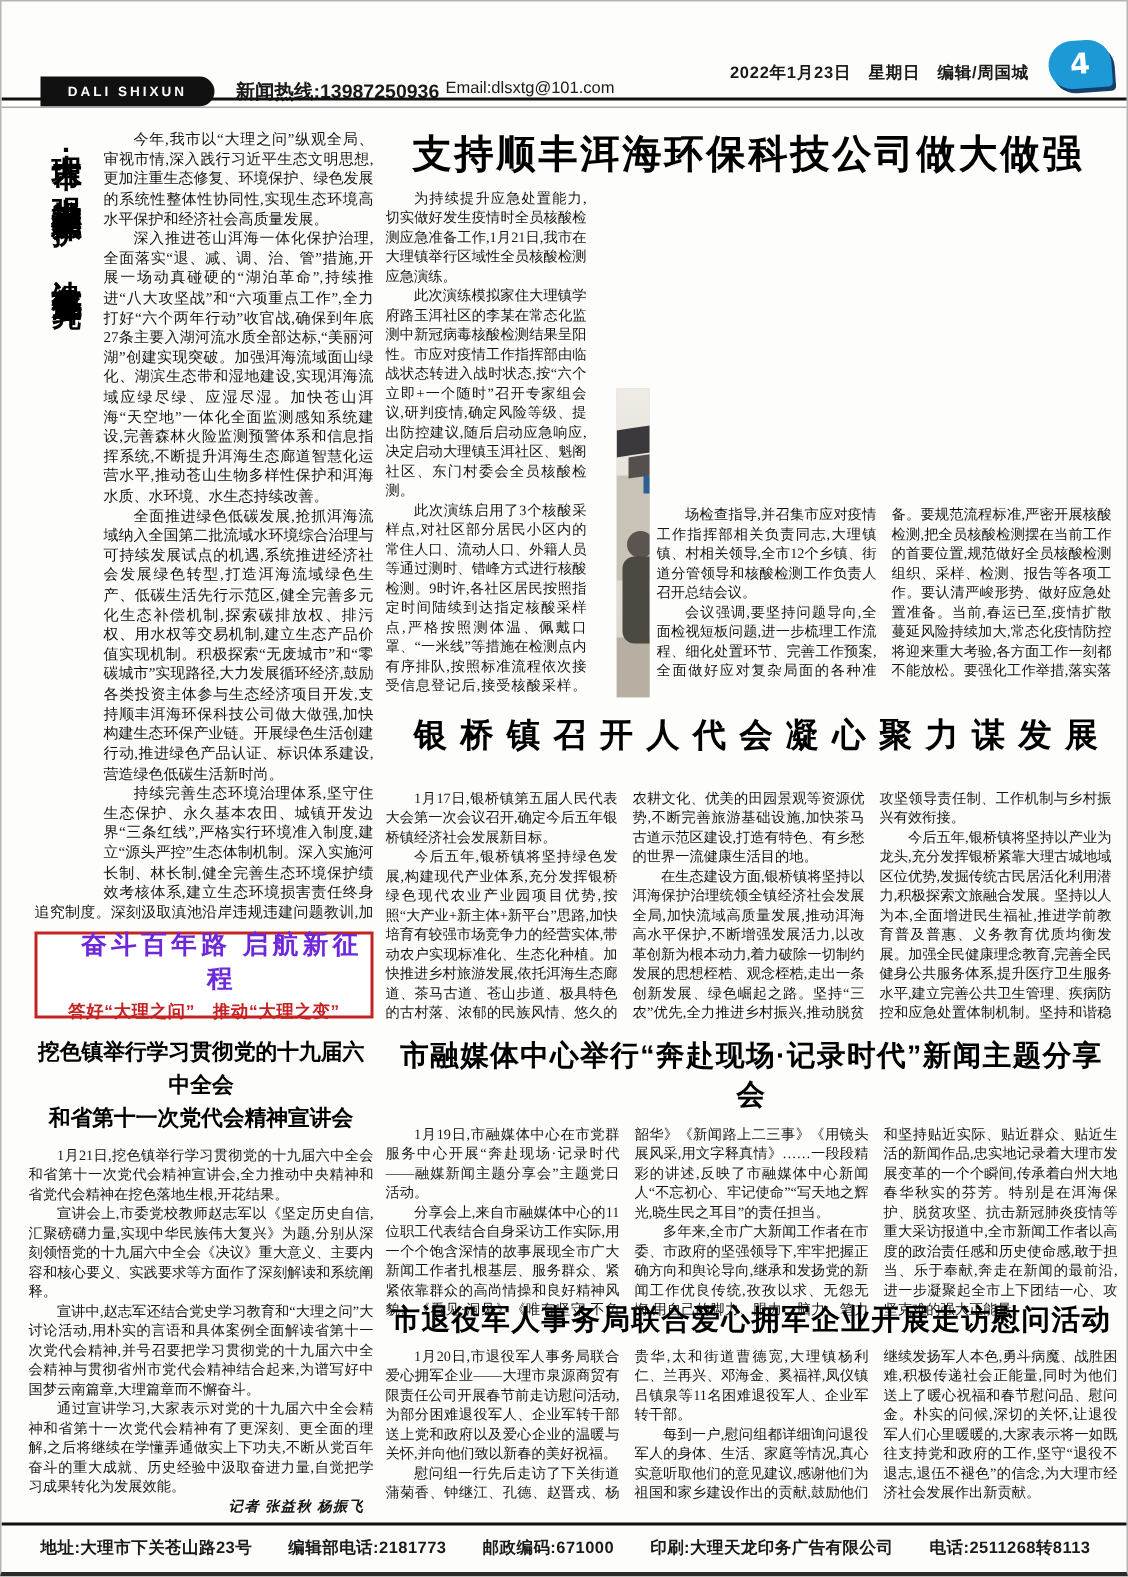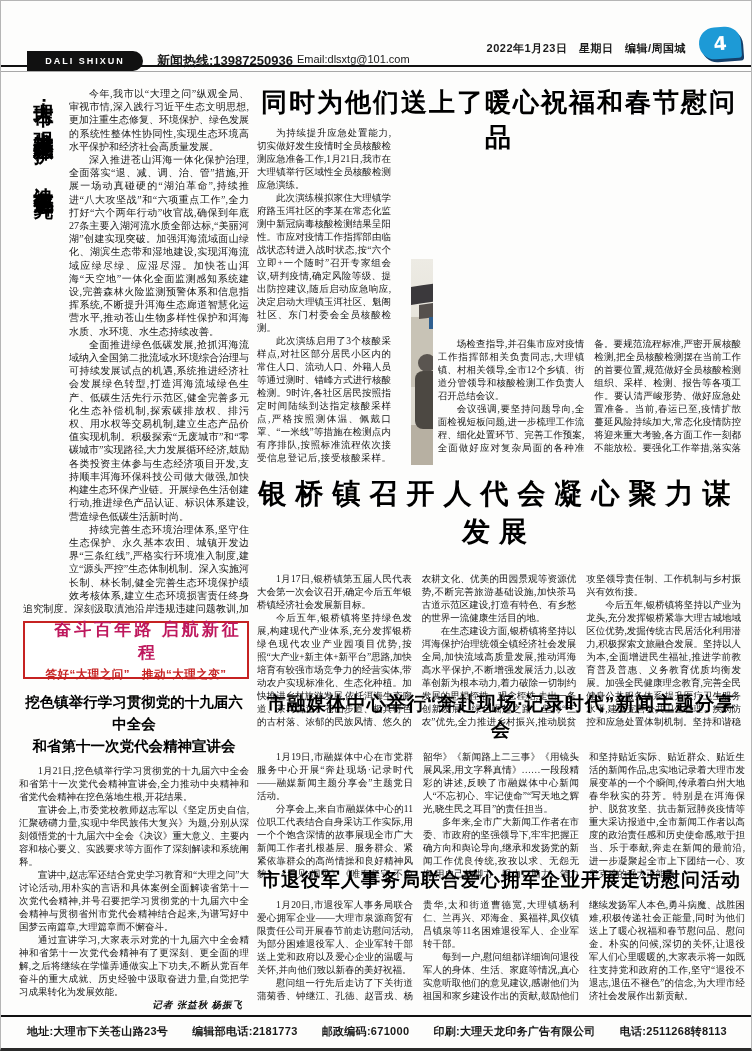--- a/index.html
+++ b/index.html
@@ -38,27 +38,27 @@
   
   .left-art{left:22px;top:86px;width:226px;height:528px;overflow:hidden;}
   .vhead-float{float:left;width:46px;height:506px;}
   .vhead{writing-mode:vertical-rl;text-orientation:upright;height:502px;width:42px;
          font-family:"Liberation Sans",sans-serif;font-weight:900;font-size:20px;
          letter-spacing:1.5px;color:#000;line-height:42px;}
   
   .banner{left:22px;top:620px;width:226px;height:58px;border:2px solid #c62222;
           box-sizing:border-box;background:#fff;display:flex;flex-direction:column;
           justify-content:center;gap:3px;}
-  .banner-l1{color:#be185d;font-weight:900;font-size:17px;letter-spacing:3px;text-align:center;margin-left:24px;}
+  .banner-l1{color:#6d28d9;font-weight:900;font-size:17px;letter-spacing:3px;text-align:center;margin-left:24px;}
   .banner-l2{color:#c62222;font-weight:700;font-size:11.5px;text-align:center;letter-spacing:0.5px;}
   
   .h-main{left:256px;top:84px;width:484px;font-family:"Liberation Serif",serif;font-weight:900;
           font-size:26px;letter-spacing:2px;text-align:center;color:#000;}
-  .h-yinqiao{font-family:"Liberation Serif",serif;font-weight:900;font-size:28px;
-             letter-spacing:9px;text-align:center;color:#000;}
+  .h-yinqiao{font-family:"Liberation Serif",serif;font-weight:900;font-size:22px;
+             letter-spacing:9px;text-align:right;color:#000;}
   .h-wase{font-family:"Liberation Serif",serif;font-weight:900;font-size:14.5px;
           line-height:22px;text-align:center;color:#000;}
   .h-sans{font-family:"Liberation Sans",sans-serif;font-weight:900;font-size:19px;
           letter-spacing:1px;text-align:center;color:#000;}
   
   .main-body{left:256px;top:126px;width:484px;height:338px;display:flex;gap:20px;}
   .main-col1{width:146px;height:338px;overflow:hidden;}
   .main-right{width:330px;display:flex;flex-direction:row;gap:5px;align-items:flex-end;}
   .photo{width:330px;height:206px;background:#d8d4ca;overflow:hidden;}
   .main-rest{height:127px;}
@@ -98,21 +98,21 @@
     <p>全面推进绿色低碳发展,抢抓洱海流域纳入全国第二批流域水环境综合治理与可持续发展试点的机遇,系统推进经济社会发展绿色转型,打造洱海流域绿色生产、低碳生活先行示范区,健全完善多元化生态补偿机制,探索碳排放权、排污权、用水权等交易机制,建立生态产品价值实现机制。积极探索“无废城市”和“零碳城市”实现路径,大力发展循环经济,鼓励各类投资主体参与生态经济项目开发,支持顺丰洱海环保科技公司做大做强,加快构建生态环保产业链。开展绿色生活创建行动,推进绿色产品认证、标识体系建设,营造绿色低碳生活新时尚。</p>
     <p>持续完善生态环境治理体系,坚守住生态保护、永久基本农田、城镇开发边界“三条红线”,严格实行环境准入制度,建立“源头严控”生态体制机制。深入实施河长制、林长制,健全完善生态环境保护绩效考核体系,建立生态环境损害责任终身追究制度。深刻汲取滇池沿岸违规违建问题教训,加强系统治理和全过程监管,对生态环境违法犯罪行为严惩不贷,大力建设智慧环保,提升生态环境监管执法效能,建立完善现代化生态环境监测体系,提升生态环境治理现代化水平。</p>
 
   </div>
 
   <div class="abs banner">
     <div class="banner-l1">奋斗百年路  启航新征程</div>
     <div class="banner-l2">答好“大理之问”　推动“大理之变”</div>
   </div>
 
-  <div class="abs h-main">同时为他们送上了暖心祝福和春节慰问品</div>
+  <div class="abs h-main">支持顺丰洱海环保科技公司做大做强</div>
   <div class="abs main-body">
     <div class="main-col1 bt">
       <p>为持续提升应急处置能力,切实做好发生疫情时全员核酸检测应急准备工作,1月21日,我市在大理镇举行区域性全员核酸检测应急演练。</p>
       <p>此次演练模拟家住大理镇学府路玉洱社区的李某在常态化监测中新冠病毒核酸检测结果呈阳性。市应对疫情工作指挥部由临战状态转进入战时状态,按“六个立即+一个随时”召开专家组会议,研判疫情,确定风险等级、提出防控建议,随后启动应急响应,决定启动大理镇玉洱社区、魁阁社区、东门村委会全员核酸检测。</p>
       <p>此次演练启用了3个核酸采样点,对社区部分居民小区内的常住人口、流动人口、外籍人员等通过测时、错峰方式进行核酸检测。9时许,各社区居民按照指定时间陆续到达指定核酸采样点,严格按照测体温、佩戴口罩、“一米线”等措施在检测点内有序排队,按照标准流程依次接受信息登记后,接受核酸采样。各演练现场有条不紊按照标准程序依次展开工作,从排队、体温检测、信息登记到核酸采样、离场,全过程都严格规范、平稳有序,演练任务顺利完成,达到了预期效果。</p>
 
     </div>
     <div class="main-right">
       <div class="photo">
         <svg width="330" height="206" viewBox="0 0 330 206">

